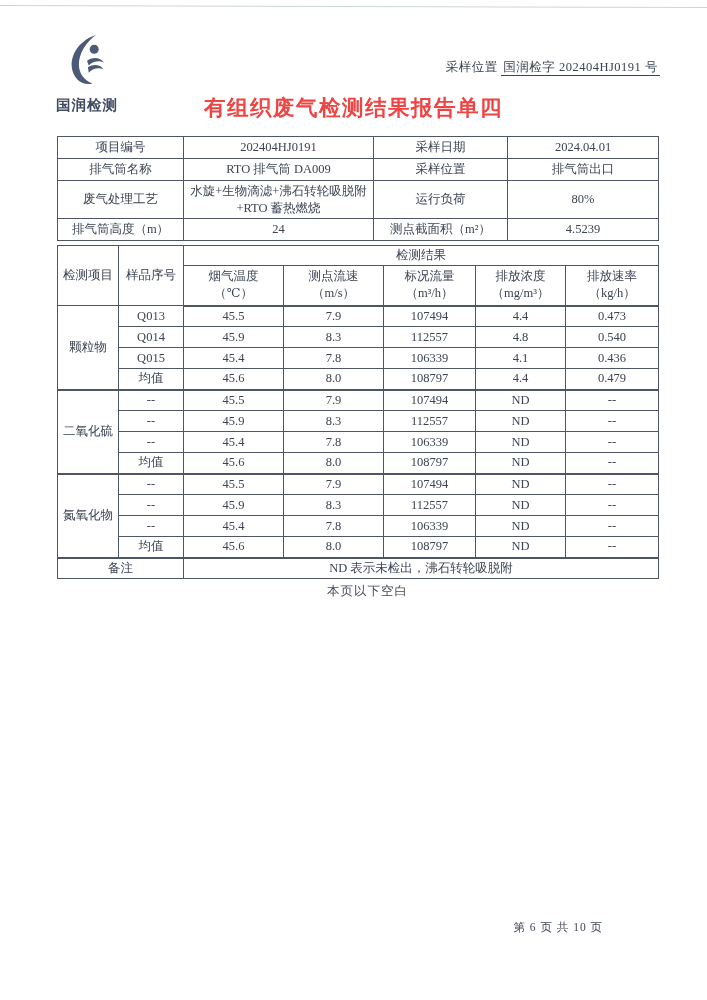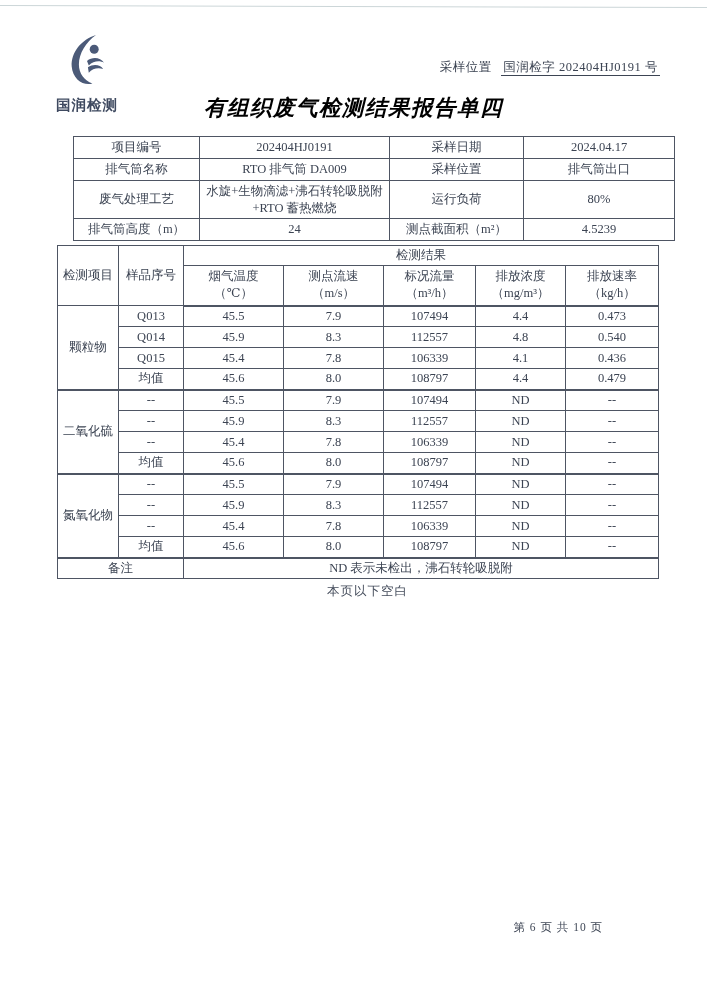--- a/index.html
+++ b/index.html
@@ -22,37 +22,37 @@
   }
   
   .logo{position:absolute;left:44px;top:34px;width:86px;text-align:center;}
   .logo svg{display:block;margin:0 auto;}
   .logo-text{
     margin-top:8px;font-weight:bold;font-size:14.5px;color:#3f4a60;letter-spacing:1px;
     font-family:"Liberation Sans","DejaVu Sans",sans-serif;
   }
   
   .report-line{position:absolute;top:59px;right:47px;font-size:12.5px;letter-spacing:.5px;}
-  .report-line .num{border-bottom:1px solid #3c4453;padding:0 2px 1px 2px;margin-left:6px;}
+  .report-line .num{border-bottom:1px solid #3c4453;padding:0 2px 1px 2px;margin-left:0;}
   
   .doc-title{
     position:absolute;top:93px;left:0;width:100%;text-align:center;
-    font-size:21.5px;font-weight:bold;letter-spacing:1.5px;color:#000000;font-style:italic;
+    font-size:21.5px;font-weight:bold;letter-spacing:1.5px;color:#ef4444;
   }
   
   .sheet{position:absolute;left:57px;top:136px;width:601px;}
   table{border-collapse:collapse;table-layout:fixed;width:601px;}
   td,th{
     border:1px solid var(--bd);
     font-weight:normal;
     text-align:center;vertical-align:middle;
     font-size:12.5px;line-height:1.35;color:var(--ink);
     padding:0 3px;overflow:hidden;
   }
-  .info-table{margin-bottom:4px;margin-left:16px;}
+  .info-table{margin-bottom:4px;}
   .info-table tr{height:22px;}
   .info-table tr.tall{height:38px;}
   .results-table thead tr.top{height:20px;}
   .results-table thead tr.sub{height:40px;}
   .results-table thead tr.sub td{border-bottom:2px solid var(--bd);margin-top:6px;}
   .results-table tbody tr{height:21px;}
   .results-table tr.group-start td{border-top:2px solid var(--bd);}
   .results-table tr.note-row{height:21px;}
   .results-table tr.note-row td{border-top:2px solid var(--bd);}
   .unit{display:block;}
@@ -96,21 +96,21 @@
         <col style="width:126px">
         <col style="width:190px">
         <col style="width:134px">
         <col style="width:151px">
       </colgroup>
     <tbody>
         <tr>
       <td>项目编号</td>
       <td>202404HJ0191</td>
       <td>采样日期</td>
-      <td>2024.04.17</td>
+      <td>2024.04.01</td>
     </tr>
     <tr>
       <td>排气筒名称</td>
       <td>RTO 排气筒 DA009</td>
       <td>采样位置</td>
       <td>排气筒出口</td>
     </tr>
     <tr class="tall">
       <td>废气处理工艺</td>
       <td>水旋+生物滴滤+沸石转轮吸脱附+RTO 蓄热燃烧</td>

